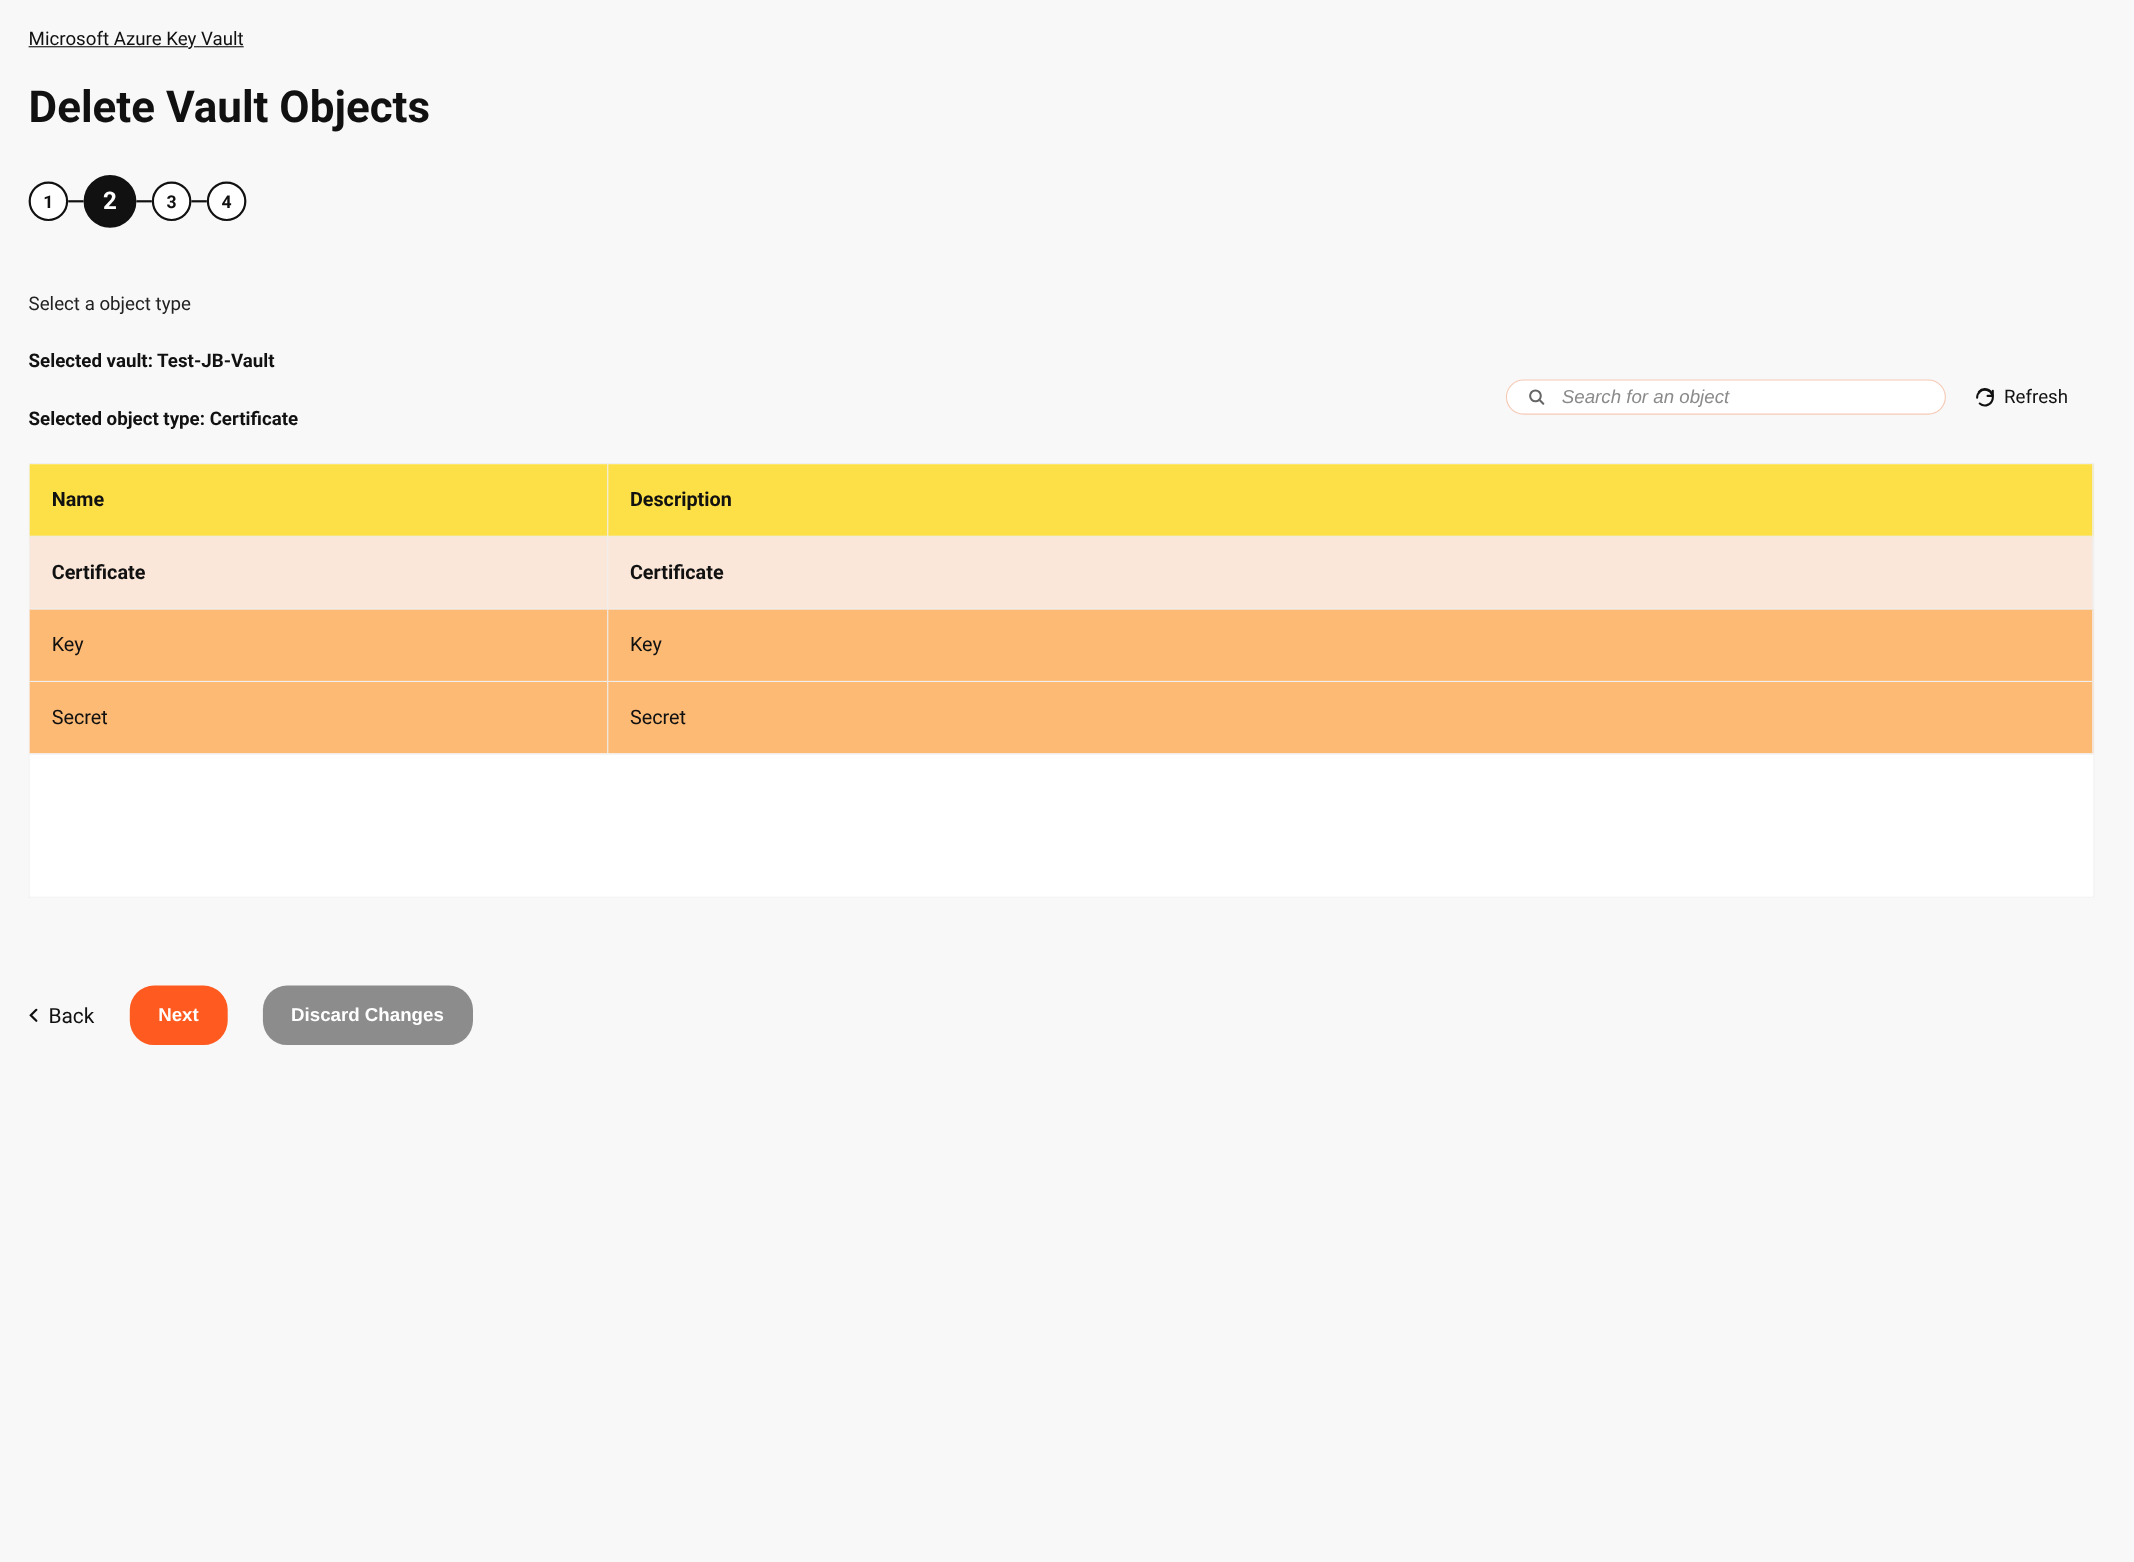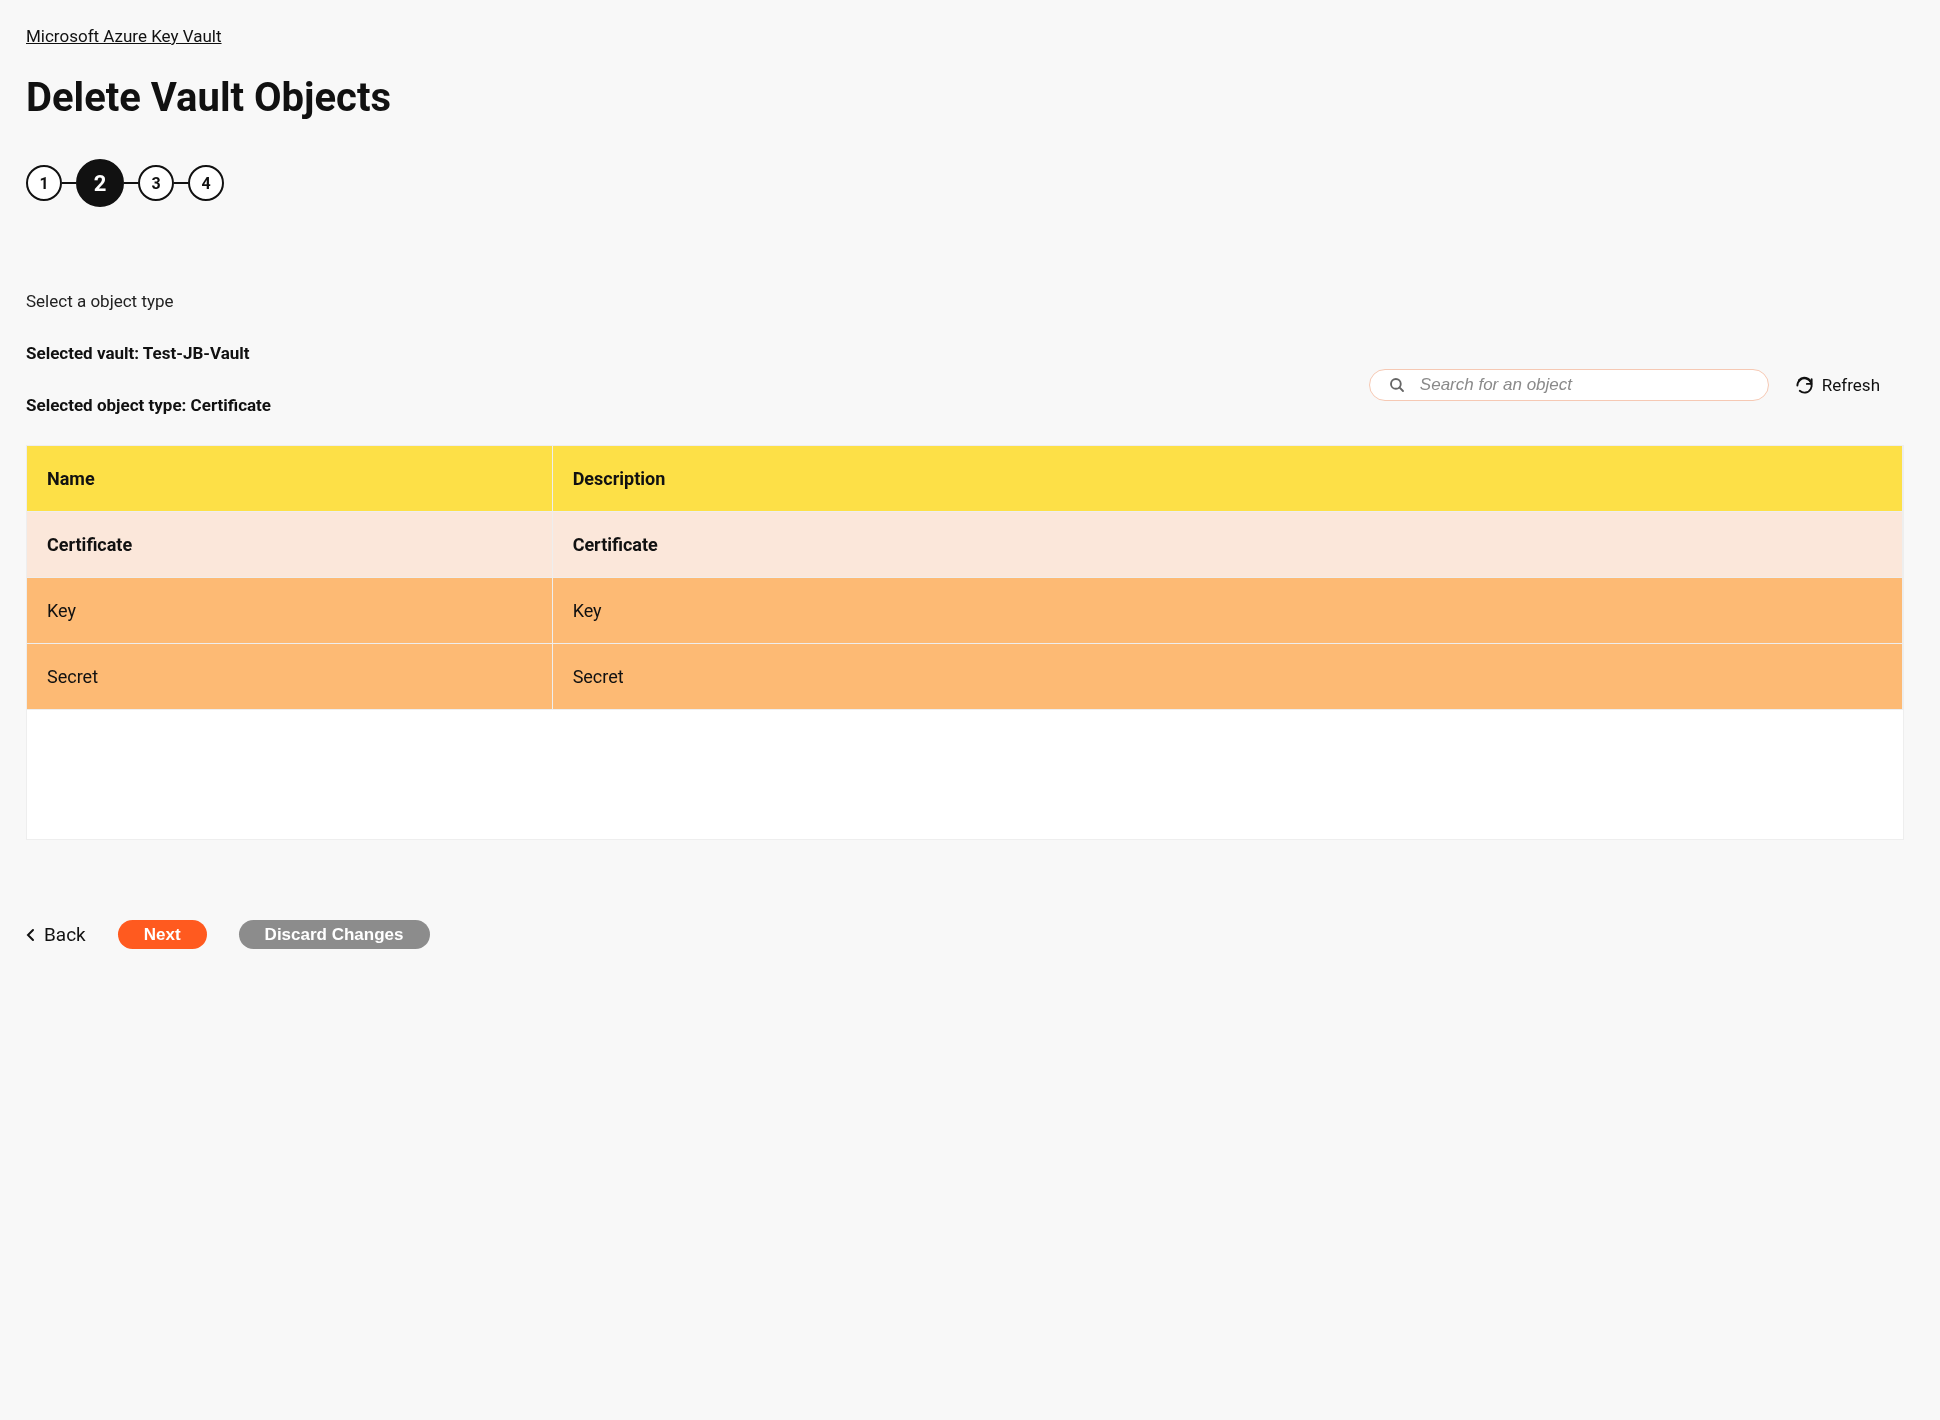--- a/index.html
+++ b/index.html
@@ -52,21 +52,21 @@
     color: #fff;
     font-size: 22px;
     border-color: #111;
   }
   .step-connector {
     width: 14px;
     height: 2px;
     background: #111;
   }
   .section-label {
-    margin-top: 84px;
+    margin-top: 60px;
     font-size: 17px;
     color: #222;
   }
   .selected-info {
     margin-top: 32px;
     font-size: 17px;
     font-weight: 700;
     color: #111;
   }
   .selected-info.second { margin-top: 32px; }
@@ -149,21 +149,21 @@
     display: flex;
     align-items: center;
     gap: 8px;
     cursor: pointer;
     font-weight: 400;
     font-size: 19px;
   }
   .btn {
     border: none;
     border-radius: 22px;
-    height: 29px;
+    height: 54px;
     padding: 0 26px;
     font-size: 17px;
     font-weight: 700;
     cursor: pointer;
   }
   .btn-primary { background: #ff5a1f; color: #fff; }
   .btn-secondary { background: #8c8c8c; color: #fff; }
 </style>
 </head>
 <body>

